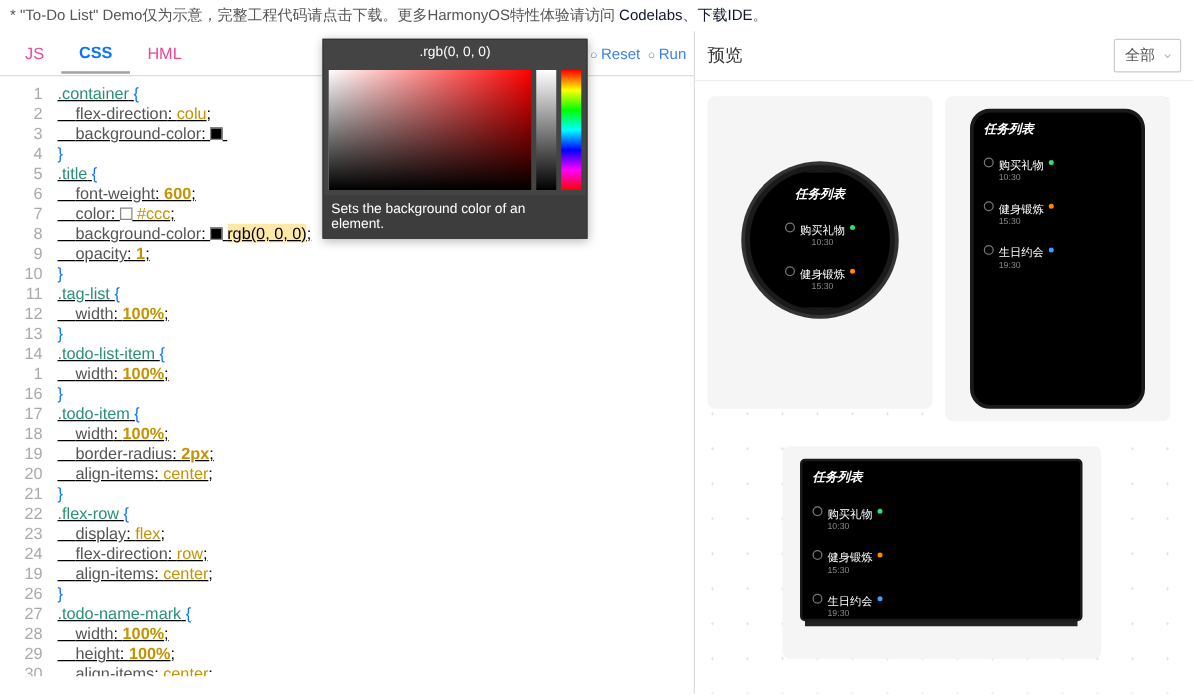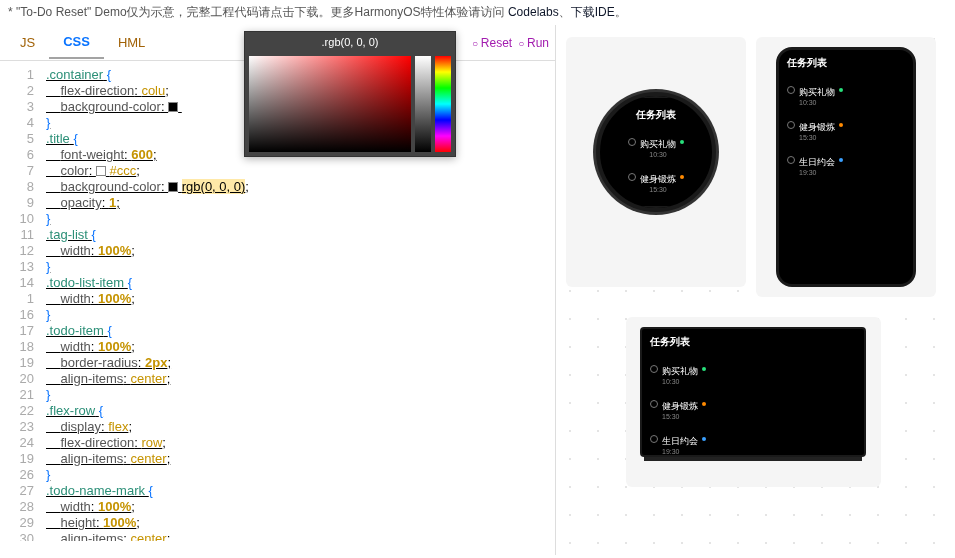--- a/index.html
+++ b/index.html
@@ -4,42 +4,42 @@
 <style>
 * { margin:0; padding:0; box-sizing:border-box; font-family:"Segoe UI",Arial,sans-serif; }
 body { width:955px; height:558px; background:#fff; overflow:hidden; font-size:12px; }
 .top-banner { padding:4px 8px; color:#555; font-size:12px; position:relative; }
 .top-banner a { color:#0f172a; text-decoration:none; }
 .main { display:flex; height:530px; }
 .left { width:555px; position:relative; }
 .right { flex:1; border-left:1px solid #ddd; display:flex; flex-direction:column; }
 
 .tabs-row { display:flex; align-items:center; border-bottom:1px solid #ddd; padding:0 6px; height:36px; }
-.tab { padding:8px 14px; cursor:pointer; color:#a16207; font-size:13px; }
+.tab { padding:8px 14px; cursor:pointer; color:#ec4899; font-size:13px; }
 .tab.active { color:#0a74ff; font-weight:600; border-bottom:2px solid #a3a3a3; }
 .spacer { flex:1; }
-.action { color:#a21caf; font-size:12px; margin-left:6px; cursor:pointer; }
+.action { color:#3b82f6; font-size:12px; margin-left:6px; cursor:pointer; }
 .action::before { content:"○ "; font-size:10px; }
 
 .editor { display:flex; height:480px; overflow:hidden; font-family:Consolas,monospace; font-size:13px; line-height:16px; }
 .gutter { width:42px; text-align:right; color:#aaa; padding:6px 8px 0 0; user-select:none; }
 .gutter div { height:16px; }
 .code { flex:1; padding:6px 0 0 4px; white-space:pre; position:relative;text-decoration:underline; }
 .code .line { height:16px; }
 .sel  { color:#2b8f77; }
 .brace{ color:#0a74ff; }
 .prop { color:#555; }
 .num  { color:#c59300; font-weight:600; }
 .val  { color:#c59300; }
 .rgbv { background:#ffe9a8; }
 .swatch { display:inline-block; width:10px; height:10px; border:1px solid #888; vertical-align:-1px; }
 .sw-black{ background:#000; }
 .sw-white{ background:#fff; }
 
-.colorpicker { position:absolute; left:244px; top:6px; width:212px; background:#444; border:1px solid #333; box-shadow:0 2px 8px rgba(0,0,0,.3); z-index:50; color:#fff; font-size:11px; }
+.colorpicker { position:absolute; left:258px; top:6px; width:212px; background:#444; border:1px solid #333; box-shadow:0 2px 8px rgba(0,0,0,.3); z-index:50; color:#fff; font-size:11px; }
 .cp-header  { text-align:center; padding:4px 0; background:#444; }
 .cp-body    { display:flex; padding:4px; gap:4px; }
 .cp-grad    { width:162px; height:96px; background:
   linear-gradient(to bottom, rgba(0,0,0,0), #000),
   linear-gradient(to right, #fff, red); }
 .cp-col     { width:16px; height:96px; }
 .cp-lum     { background:linear-gradient(to bottom,#fff,#000); }
 .cp-hue     { background:linear-gradient(to bottom,red,yellow,lime,cyan,blue,magenta,red); }
 .cp-footer  { padding:5px 6px; background:#3d3d3d; }
 
@@ -56,36 +56,36 @@
 .tv-canvas    { left:70px; top:292px; width:255px; height:170px; }
 
 .device     { position:absolute; background:#000; color:#fff; overflow:hidden; }
 .watch      { width:120px; height:120px; border-radius:50%; left:30px; top:55px; border:4px solid #1a1a1a; box-shadow:0 0 0 3px #333; }
 .watch-lugs::before,.watch-lugs::after{content:"";position:absolute;left:50%;transform:translateX(-50%);width:46px;height:26px;background:#1a1a1a;border-radius:6px;}
 .watch-lugs::before{top:-24px;} .watch-lugs::after{bottom:-24px;}
 .phone      { width:140px; height:240px; border-radius:16px; left:20px; top:10px; border:3px solid #1a1a1a; }
 .tv         { width:226px; height:130px; border-radius:4px; left:14px; top:10px; border:2px solid #1a1a1a; box-shadow:0 8px 0 -4px #222; }
 
 .todo-app   { padding:6px 8px; font-size:9px; }
-.todo-title { font-weight:600; font-size:10px; margin-bottom:4px; }
+.todo-title { font-weight:600; font-size:10px; margin-bottom:4px;font-style:italic; }
 .todo-row   { display:flex; align-items:center; gap:4px; margin:3px 0; }
 .ring       { width:8px; height:8px; border-radius:50%; border:1px solid #777; flex:none; }
 .col        { display:flex; flex-direction:column; }
 .task       { font-size:9px;margin-top:12px; }
 .time       { font-size:7px; color:#888; }
 .dot        { width:4px; height:4px; border-radius:50%; }
 .d-g{background:#28e07b;} .d-o{background:#ff8a00;} .d-b{background:#3aa0ff;}
 .watch .todo-app{ text-align:center; padding-top:12px; }
 .watch .todo-row{ justify-content:center; }
 </style>
 </head>
 <body>
 
 <div class="top-banner">
-  <span>* </span><span>"</span><span>To-Do Reset</span><span>" Demo仅为示意，完整工程代码请点击下载。更多HarmonyOS特性体验请访问</span>
+  <span>* </span><span>"</span><span>To-Do List</span><span>" Demo仅为示意，完整工程代码请点击下载。更多HarmonyOS特性体验请访问</span>
   <a href="#">Codelabs</a><span>、</span><a href="#">下载IDE</a><span>。</span>
 </div>
 
 <div class="main">
   <div class="left">
     <div class="tabs-row">
       <div class="tab">JS</div>
       <div class="tab active">CSS</div>
       <div class="tab">HML</div>
       <div class="spacer"></div>
@@ -129,24 +129,29 @@
       <div class="code" id="code"><div class="line"><span class="sel">.container</span> <span class="brace">{</span></div><div class="line">    <span class="prop">flex-direction</span>: <span class="val">colu</span>;</div><div class="line">    <span class="prop">background-color</span>: <span class="swatch sw-black"></span> </div><div class="line"><span class="brace">}</span></div><div class="line"><span class="sel">.title</span> <span class="brace">{</span></div><div class="line">    <span class="prop">font-weight</span>: <span class="num">600</span>;</div><div class="line">    <span class="prop">color</span>: <span class="swatch sw-white"></span> <span class="val">#ccc</span>;</div><div class="line">    <span class="prop">background-color</span>: <span class="swatch sw-black"></span> <span class="rgbv">rgb(0, 0, 0)</span>;</div><div class="line">    <span class="prop">opacity</span>: <span class="num">1</span>;</div><div class="line"><span class="brace">}</span></div><div class="line"><span class="sel">.tag-list</span> <span class="brace">{</span></div><div class="line">    <span class="prop">width</span>: <span class="num">100%</span>;</div><div class="line"><span class="brace">}</span></div><div class="line"><span class="sel">.todo-list-item</span> <span class="brace">{</span></div><div class="line">    <span class="prop">width</span>: <span class="num">100%</span>;</div><div class="line"><span class="brace">}</span></div><div class="line"><span class="sel">.todo-item</span> <span class="brace">{</span></div><div class="line">    <span class="prop">width</span>: <span class="num">100%</span>;</div><div class="line">    <span class="prop">border-radius</span>: <span class="num">2px</span>;</div><div class="line">    <span class="prop">align-items</span>: <span class="val">center</span>;</div><div class="line"><span class="brace">}</span></div><div class="line"><span class="sel">.flex-row</span> <span class="brace">{</span></div><div class="line">    <span class="prop">display</span>: <span class="val">flex</span>;</div><div class="line">    <span class="prop">flex-direction</span>: <span class="val">row</span>;</div><div class="line">    <span class="prop">align-items</span>: <span class="val">center</span>;</div><div class="line"><span class="brace">}</span></div><div class="line"><span class="sel">.todo-name-mark</span> <span class="brace">{</span></div><div class="line">    <span class="prop">width</span>: <span class="num">100%</span>;</div><div class="line">    <span class="prop">height</span>: <span class="num">100%</span>;</div><div class="line">    <span class="prop">align-items</span>: <span class="val">center</span>;</div></div>
     </div>
 
     <div class="colorpicker">
       <div class="cp-header">.rgb(0, 0, 0)</div>
       <div class="cp-body">
         <div class="cp-grad"></div>
         <div class="cp-col cp-lum"></div>
         <div class="cp-col cp-hue"></div>
       </div>
+      <div class="cp-footer">Sets the background color of an element.</div>
     </div>
   </div>
 
   <div class="right">
+    <div class="right-head">
+      <div class="right-title">预览</div>
+      <div class="dropdown">全部</div>
+    </div>
     <div class="preview-area">
       <div class="dots"></div>
 
       <div class="canvas watch-canvas">
         <div class="device watch watch-lugs">
           <div class="todo-app">
               <div class="todo-title">任务列表</div>
               <div class="todo-row">
                 <span class="ring"></span>
       <span class="col">

